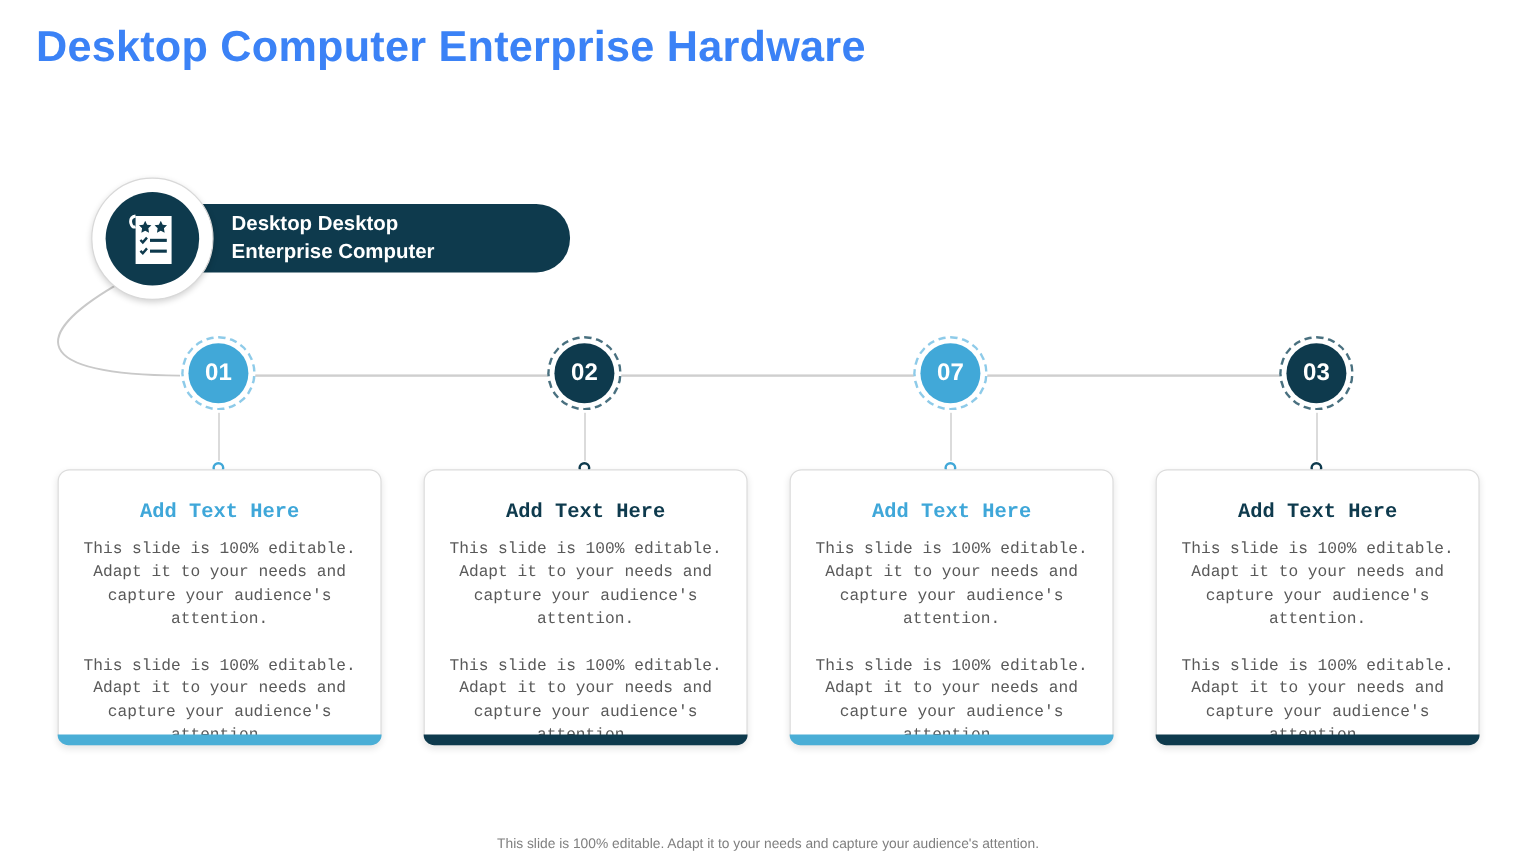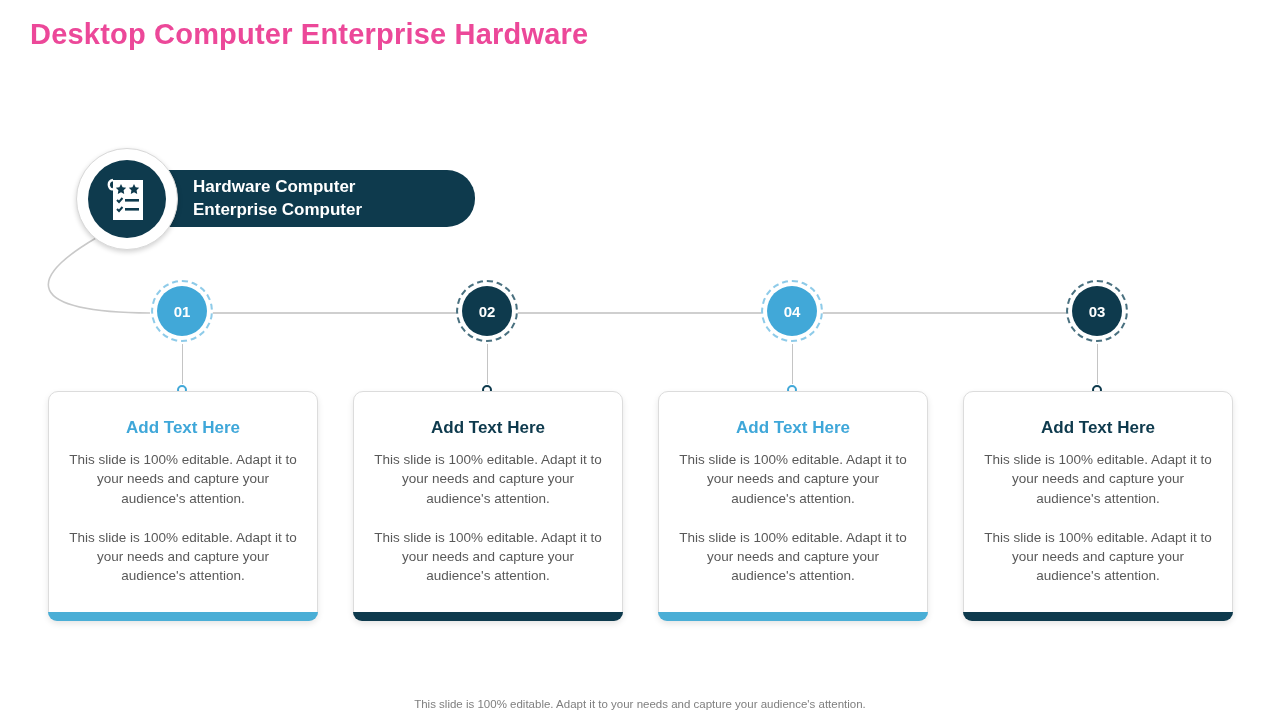--- a/index.html
+++ b/index.html
@@ -3,21 +3,21 @@
 <meta charset="utf-8">
 <style>
   html,body{margin:0;padding:0;background:#ffffff;}
   .slide{
     position:relative;width:1280px;height:720px;overflow:hidden;
     font-family:"Liberation Sans", sans-serif;background:#ffffff;
   }
   
   .page-title{
     position:absolute;left:30px;top:18px;margin:0;
-    font-size:29px;font-weight:700;color:#ec4899;letter-spacing:.2px;
+    font-size:36px;font-weight:700;color:#3b82f6;letter-spacing:.2px;
   }
   
   .deco-svg{position:absolute;left:0;top:0;width:1280px;height:720px;pointer-events:none;}
   
   .badge-pill{
     position:absolute;left:143px;top:170px;width:332px;height:57px;
     background:#0e3a4d;border-radius:10px 28px 28px 10px;
     display:flex;flex-direction:column;justify-content:center;
     padding-left:50px;box-sizing:border-box;
   }
@@ -33,38 +33,39 @@
   }
   
   .hline{position:absolute;left:182px;top:312px;width:915px;height:2px;background:#cfcfcf;}
   .step-circle{
     position:absolute;top:280px;width:62px;height:62px;border-radius:50%;
     border:2px dashed #9bd0ec;display:flex;align-items:center;justify-content:center;
     background:#ffffff;box-sizing:border-box;
   }
   .step-circle .num{
     width:50px;height:50px;border-radius:50%;display:flex;align-items:center;justify-content:center;
-    color:#ffffff;font-weight:700;font-size:15px;
+    color:#ffffff;font-weight:700;font-size:20px;
   }
   .step-circle.light{border-color:#8ecbe9;}
   .step-circle.light .num{background:#41a8d8;}
   .step-circle.dark{border-color:#49707f;}
   .step-circle.dark .num{background:#0e3a4d;}
   .vline{position:absolute;top:344px;width:1px;height:40px;background:#c4c4c4;}
   .node-ring{
     position:absolute;top:385px;width:10px;height:10px;border-radius:50%;
     background:#ffffff;box-sizing:border-box;
   }
   .node-ring.light{border:2px solid #41a8d8;}
   .node-ring.dark{border:2px solid #0e3a4d;}
   
   .card{
     position:absolute;top:391px;width:270px;height:230px;background:#ffffff;
     border:1px solid #dcdcdc;border-radius:10px;box-sizing:border-box;
     box-shadow:0 3px 6px rgba(0,0,0,.10);
+    font-family:Liberation Mono, monospace;
   }
   .card .accent{
     position:absolute;left:-1px;right:-1px;bottom:-1px;height:9px;
     border-radius:0 0 10px 10px;
   }
   .card.light .accent{background:#4aaed6;}
   .card.dark .accent{background:#0e3a4d;}
   .card h3{
     margin:26px 10px 12px;text-align:center;font-size:17px;font-weight:700;
   }
@@ -95,21 +96,21 @@
 
   <h1 class="page-title">Desktop Computer Enterprise Hardware</h1>
 
   <svg class="deco-svg" viewBox="0 0 1280 720">
     <path d="M 96 238 C 28 278, 22 312, 150 313" fill="none" stroke="#c9c9c9" stroke-width="1.6"></path>
   </svg>
 
   <div class="hline"></div>
 
   <div class="badge-pill">
-    <span>Hardware Computer</span>
+    <span>Desktop Desktop</span>
     <span>Enterprise Computer</span>
   </div>
   <div class="badge-icon-outer">
     <div class="badge-icon-inner">
       <svg width="40" height="46" viewBox="0 0 40 46">
         <path d="M6 4 h30 v40 h-30 z" fill="#ffffff"></path>
         <path d="M6 4 q -5 1 -4 6 q 1 4 4 3" fill="none" stroke="#ffffff" stroke-width="2.4"></path>
         <path d="M14 8 l1.6 3.3 3.6.5 -2.6 2.5.6 3.6 -3.2-1.7 -3.2 1.7.6-3.6 -2.6-2.5 3.6-.5z" fill="#0e3a4d"></path>
         <path d="M27 8 l1.6 3.3 3.6.5 -2.6 2.5.6 3.6 -3.2-1.7 -3.2 1.7.6-3.6 -2.6-2.5 3.6-.5z" fill="#0e3a4d"></path>
         <path d="M10 24 l2 2 3.5-4" fill="none" stroke="#0e3a4d" stroke-width="2"></path>
@@ -143,21 +144,21 @@
     <div class="card dark">
       <h3>Add Text Here</h3>
       <p>This slide is 100% editable. Adapt it to your needs and capture your audience's attention.</p>
       <p>This slide is 100% editable. Adapt it to your needs and capture your audience's attention.</p>
       <div class="accent"></div>
     </div>
   </div>
 
   <div class="step s2">
     <div class="step-circle light">
-      <div class="num">04</div>
+      <div class="num">07</div>
     </div>
     <div class="vline"></div>
     <div class="node-ring light"></div>
     <div class="card light">
       <h3>Add Text Here</h3>
       <p>This slide is 100% editable. Adapt it to your needs and capture your audience's attention.</p>
       <p>This slide is 100% editable. Adapt it to your needs and capture your audience's attention.</p>
       <div class="accent"></div>
     </div>
   </div>

